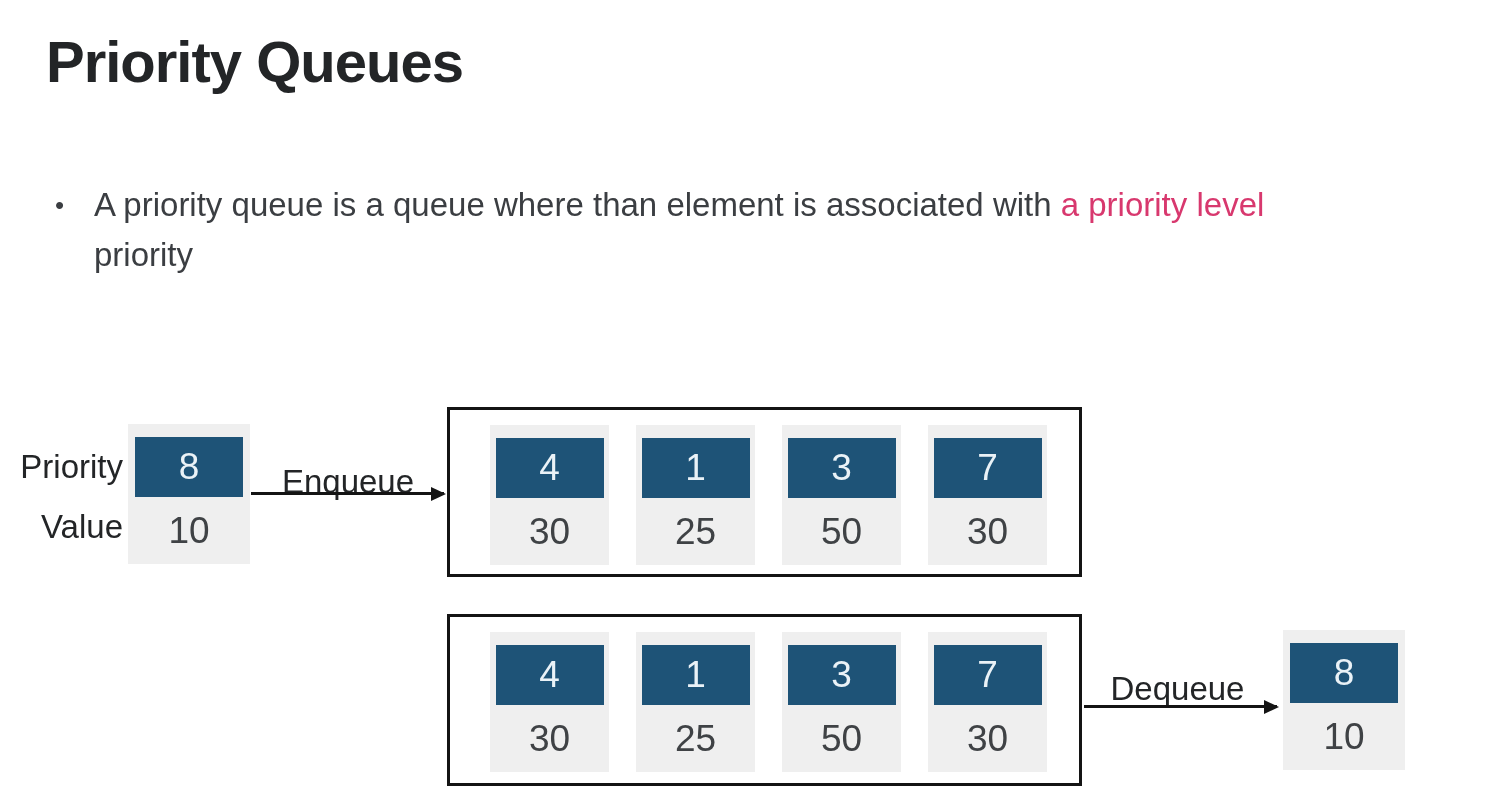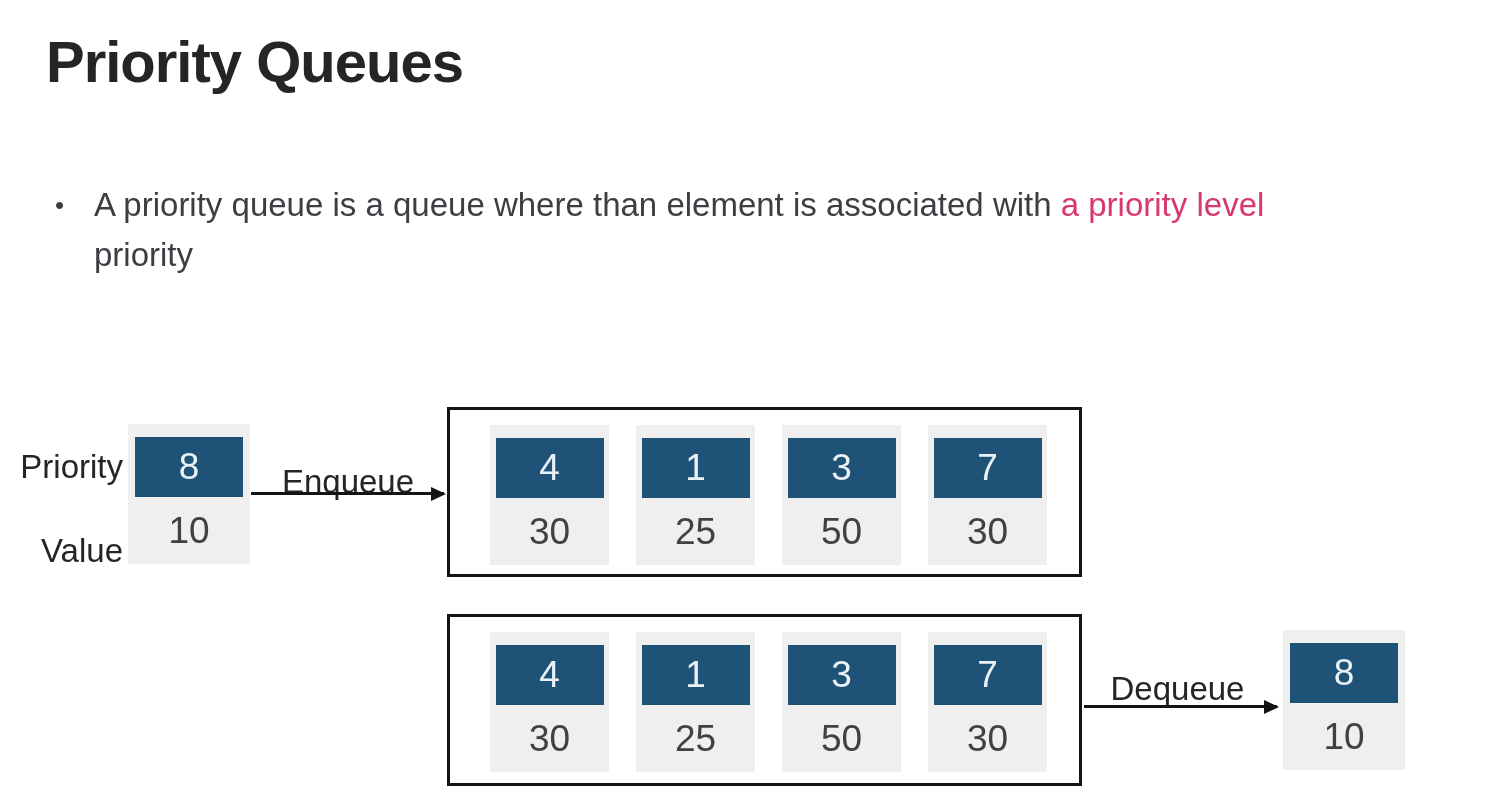--- a/index.html
+++ b/index.html
@@ -130,21 +130,21 @@
 
   <div class="bullet-row">
     <span class="bullet-marker">•</span>
     <div class="bullet-text">
         <div><span>A priority queue is a queue where than element is associated with </span><span class="hl">a priority level</span></div>
         <div><span>priority</span></div>
       </div>
   </div>
 
   <div class="diagram-label label-right" style="left:0; width:123px; top:448px;">Priority</div>
-  <div class="diagram-label label-right" style="left:0; width:123px; top:532px;">Value</div>
+  <div class="diagram-label label-right" style="left:0; width:123px; top:508px;">Value</div>
 
   <div class="pq-card" style="left:128px; top:424px;">
     <div class="pq-priority">8</div>
     <div class="pq-value">10</div>
   </div>
 
   <div class="diagram-label label-center" style="left:258px; width:180px; top:463px;">Enqueue</div>
   <div class="arrow" style="left:251px; top:492px; width:193px;"></div>
 
   <div class="queue-box" id="queue-before">

